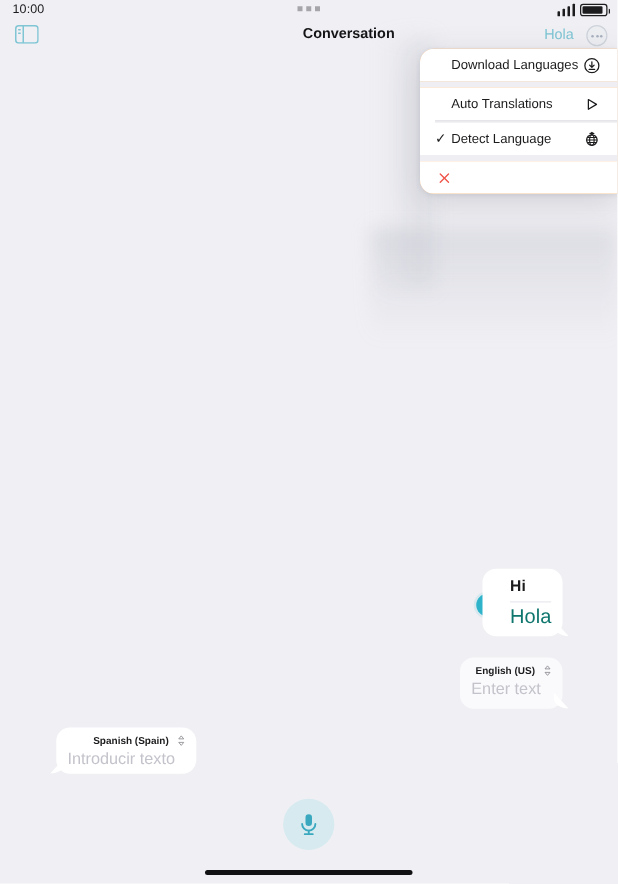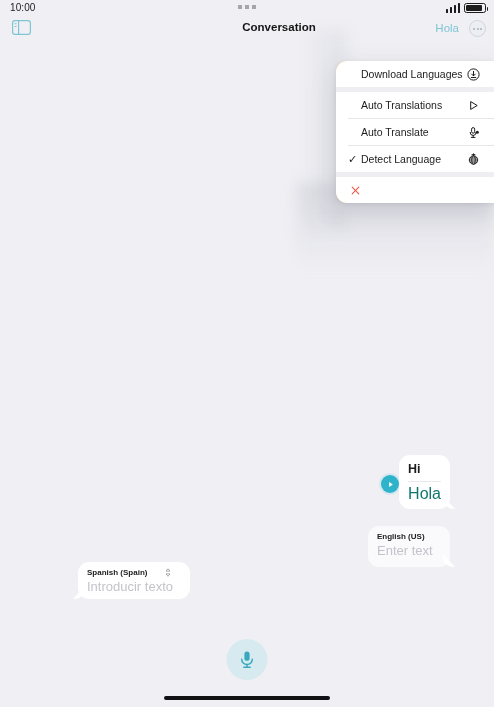--- a/index.html
+++ b/index.html
@@ -137,21 +137,20 @@
   .menu {
     position: absolute;
     top: 39px;
     left: 336px;
     width: 158px;
     background: #fdba74;
     border-radius: 11px 0 0 11px;
     box-shadow: 0 8px 26px rgba(60,60,80,0.17), 0 1px 4px rgba(60,60,80,0.10);
     overflow: hidden;
     z-index: 40;
-    margin-top: 22px;
   }
   .menu-group { background: #ffffff; }
   .menu-sep {
     height: 5px;
     background: #efeff3;
   }
   .menu-line {
     height: 1px;
     background: #e6e6ea;
     margin-left: 12px;
@@ -234,21 +233,21 @@
     background: #ffffff;
     border-bottom-right-radius: 14px 10px;
     clip-path: polygon(100% 0, 100% 100%, 0 100%);
   }
 
   
   .msg-bubble {
     top: 455px;
     right: 44px;
     min-width: 46px;
-    padding: 7px 9px 8px 9px;
+    padding: 7px 9px 8px 22px;
   }
   .msg-source {
     font-size: 12.5px;
     font-weight: bold;
     color: #1c1c1e;
     line-height: 15px;
   }
   .msg-divider {
     height: 1px;
     background: #e9e9ef;
@@ -280,32 +279,32 @@
     top: 526px;
     right: 44px;
     width: 82px;
     padding: 6px 9px 8px 9px;
     background: #fafafc;
   }
   .input-bubble-right::after { background: #fafafc; }
 
   
   .input-bubble-left {
-    top: 562px;
+    top: 582px;
     left: 45px;
     width: 112px;
     padding: 6px 9px 4px 9px;
-    margin-left: 33px;
   }
 
   .lang-row {
     display: flex;
     align-items: center;
-    gap: 18px;
+    gap: 7px;
     margin-bottom: 2px;
+    justify-content: flex-end;
   }
   .lang-name {
     font-size: 8px;
     font-weight: bold;
     color: #1c1c1e;
     white-space: nowrap;
   }
   .lang-chev { display:block; }
   .placeholder {
     font-size: 13px;
@@ -415,32 +414,20 @@
         <span class="menu-label">Auto Translations</span>
         <span class="menu-icon">
           <svg width="13" height="13" viewBox="0 0 13 13">
             <path d="M3.7 2.6 L10.2 6.5 L3.7 10.4 Z" fill="none" stroke="currentColor" stroke-width="1" stroke-linejoin="round"></path>
           </svg>
         </span>
       </div>
 
       <div class="menu-line"></div>
 
-      <div class="menu-item indent">
-        <span class="menu-label">Auto Translate</span>
-        <span class="menu-icon">
-          <svg width="13" height="13" viewBox="0 0 13 13">
-            <rect x="4.6" y="1.6" width="3.1" height="5.6" rx="1.55" fill="none" stroke="currentColor" stroke-width="1"></rect>
-            <path d="M3.1 6.4 a3.05 3.05 0 0 0 6.1 0" fill="none" stroke="currentColor" stroke-width="1" stroke-linecap="round"></path>
-            <line x1="6.15" y1="9.5" x2="6.15" y2="11.4" stroke="currentColor" stroke-width="1" stroke-linecap="round"></line>
-            <line x1="4.3" y1="11.4" x2="8.0" y2="11.4" stroke="currentColor" stroke-width="1" stroke-linecap="round"></line>
-            <circle cx="10.3" cy="6.2" r="1.5" fill="currentColor"></circle>
-          </svg>
-        </span>
-      </div>
 
       <div class="menu-line"></div>
 
       <div class="menu-item">
         <span class="menu-check">✓</span>
         <span class="menu-label">Detect Language</span>
         <span class="menu-icon">
           <svg width="13" height="13" viewBox="0 0 13 13">
             <circle cx="6.5" cy="7.0" r="4.2" fill="none" stroke="currentColor" stroke-width="1"></circle>
             <ellipse cx="6.5" cy="7.0" rx="1.8" ry="4.2" fill="none" stroke="currentColor" stroke-width="0.9"></ellipse>

